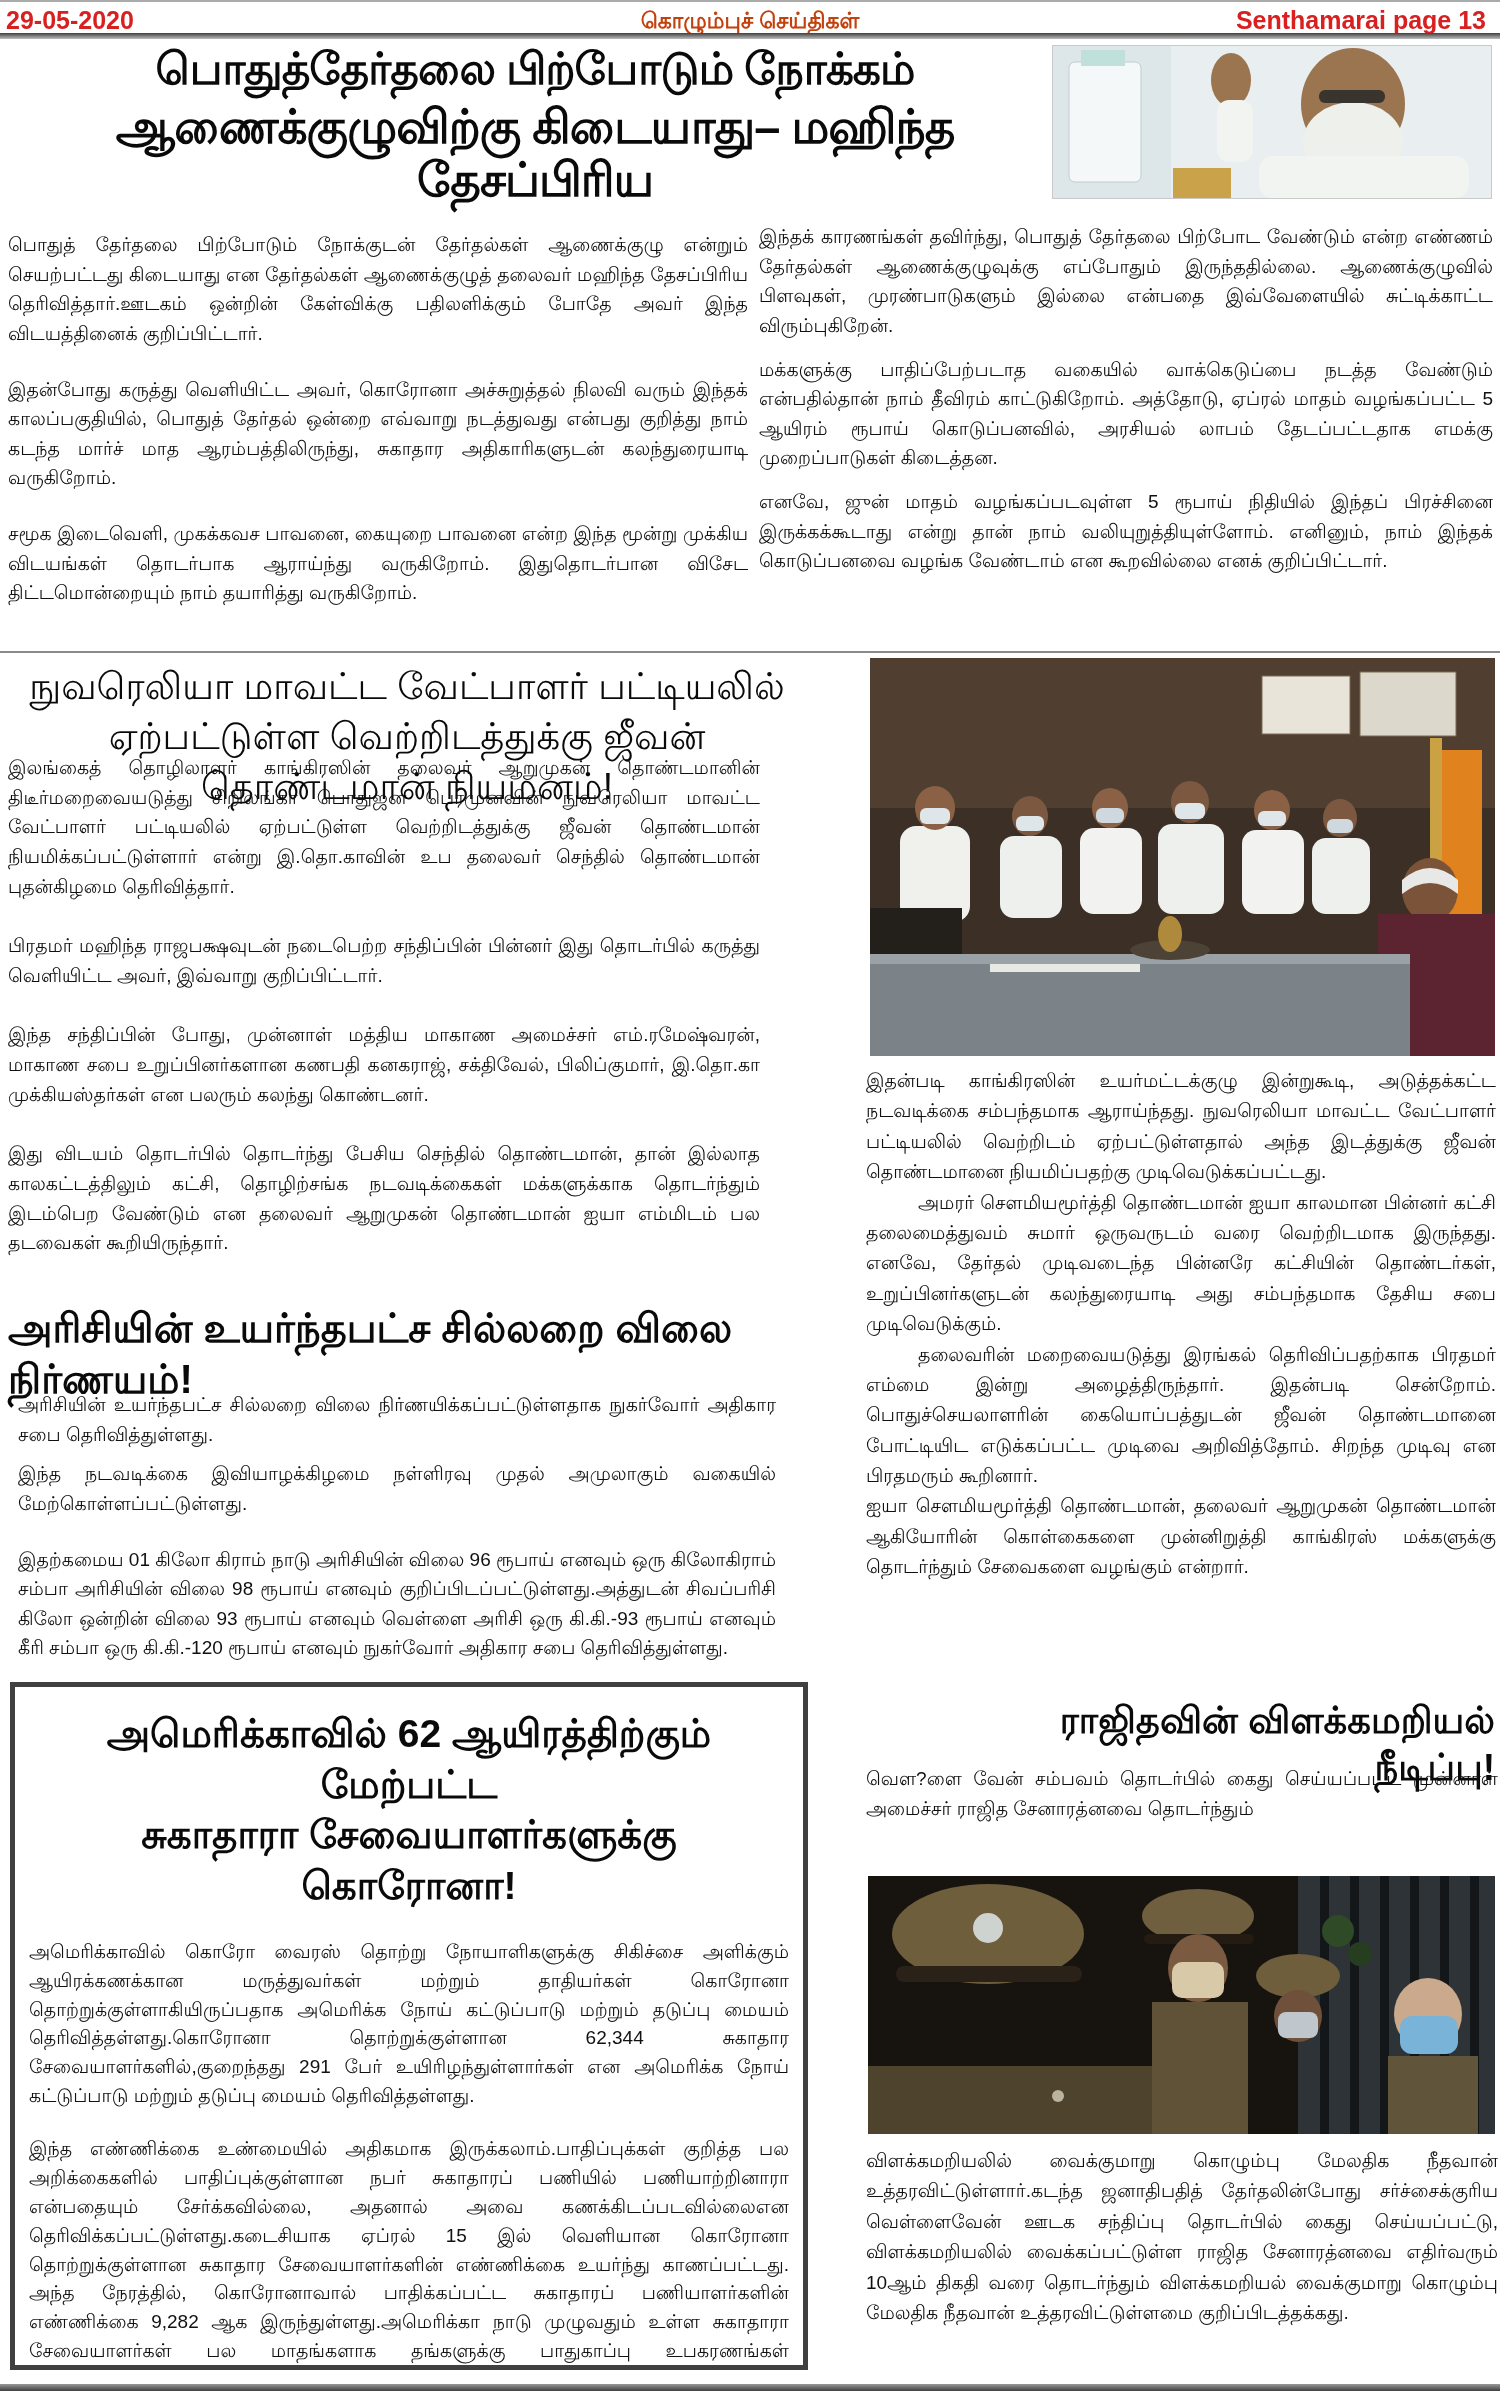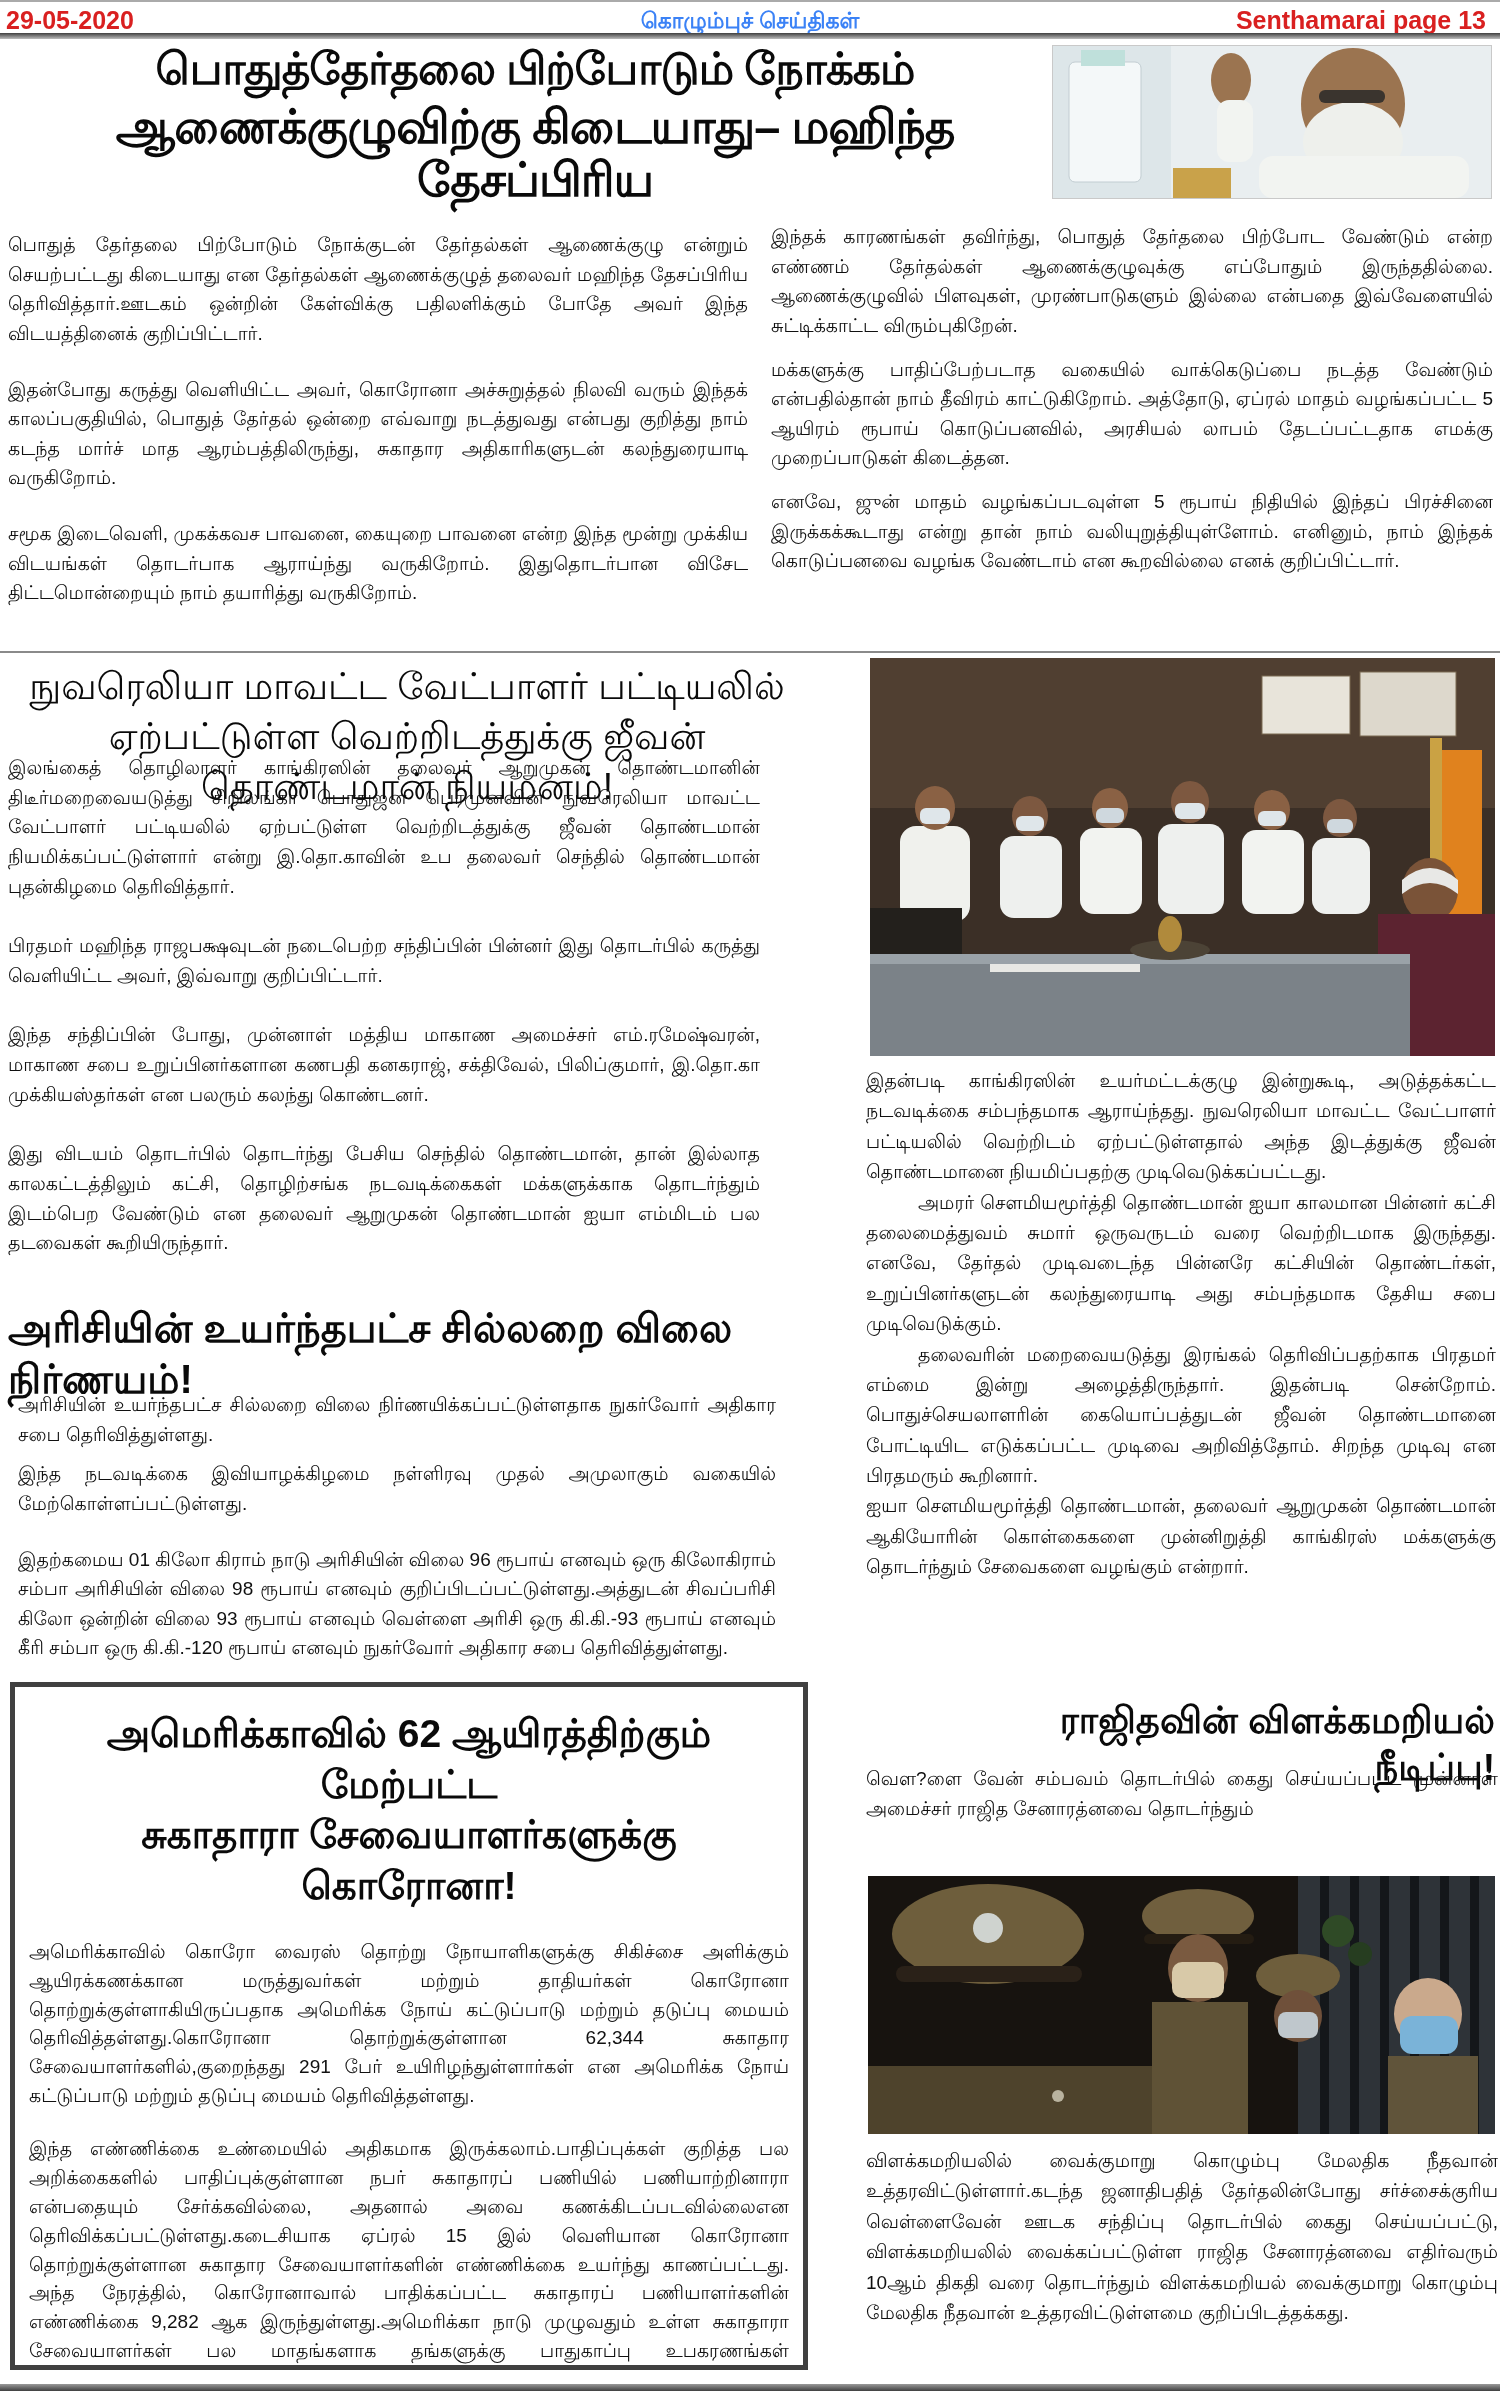--- a/index.html
+++ b/index.html
@@ -4,21 +4,21 @@
 <style>
   html,body{margin:0;padding:0;}
   body{
     width:1500px;height:2400px;position:relative;background:#ffffff;
     font-family:"Liberation Sans", sans-serif;color:#111;overflow:hidden;
   }
   .abs{position:absolute;}
   
   .rule-top{top:0;left:0;width:1500px;height:2px;background:#aaa;}
   .hdr-date{top:6px;left:6px;font-size:25px;font-weight:bold;color:#d92020;}
-  .hdr-section{top:8px;left:0;width:1500px;text-align:center;font-size:22px;font-weight:bold;color:#3b82f6;}
+  .hdr-section{top:8px;left:0;width:1500px;text-align:center;font-size:22px;font-weight:bold;color:#c2410c;}
   .hdr-paper{top:6px;right:14px;font-size:25px;font-weight:bold;color:#d92020;}
   .rule-header{top:33px;left:0;width:1500px;height:6px;background:linear-gradient(180deg,#3f3f3f,#bdbdbd);}
   .rule-footer{top:2384px;left:0;width:1500px;height:7px;background:linear-gradient(180deg,#9a9a9a,#3f3f3f);}
 
   
   .lead-head{top:44px;left:30px;width:1010px;text-align:center;color:#0a0a0a;}
   .lh1{font-size:44px;font-weight:800;line-height:1.12;letter-spacing:-1px;}
   .lh2{font-size:47px;font-weight:800;line-height:1.12;letter-spacing:-1px;margin-top:8px;}
 
   
@@ -26,21 +26,21 @@
   .photo svg{display:block;}
   .photo1{top:45px;left:1052px;width:438px;height:152px;border:1px solid #c9c9c9;}
   .photo2{top:658px;left:870px;width:625px;height:398px;}
   .photo3{top:1876px;left:868px;width:627px;height:258px;}
 
   
   .col{position:absolute;text-align:justify;font-size:19px;line-height:1.56;color:#101010;}
   .col p{margin:0 0 26px 0;}
   .lead-left{top:230px;left:8px;width:740px;height:422px;overflow:hidden;}
   .lead-right{top:222px;left:755px;width:738px;height:432px;overflow:hidden;}
-  .lead-right p{margin:0 0 14px 16px;}
+  .lead-right p{margin:0 0 14px 4px;}
   .divider{top:651px;left:0;width:1500px;height:2px;background:#8a8a8a;}
 
   .nuwara-head{top:662px;left:8px;width:798px;text-align:center;font-weight:400;color:#0a0a0a;line-height:1.35;}
   .nh1{font-size:37px;}
   .nh2{font-size:37px;}
   .nuwara-body{top:753px;left:8px;width:752px;height:516px;overflow:hidden;}
   .nuwara-body p{margin:0 0 30px 0;}
 
   .rice-head{top:1306px;left:8px;width:790px;font-size:40px;font-weight:800;color:#0a0a0a;}
   .rice-body{top:1380px;left:8px;width:778px;height:296px;overflow:hidden;}

